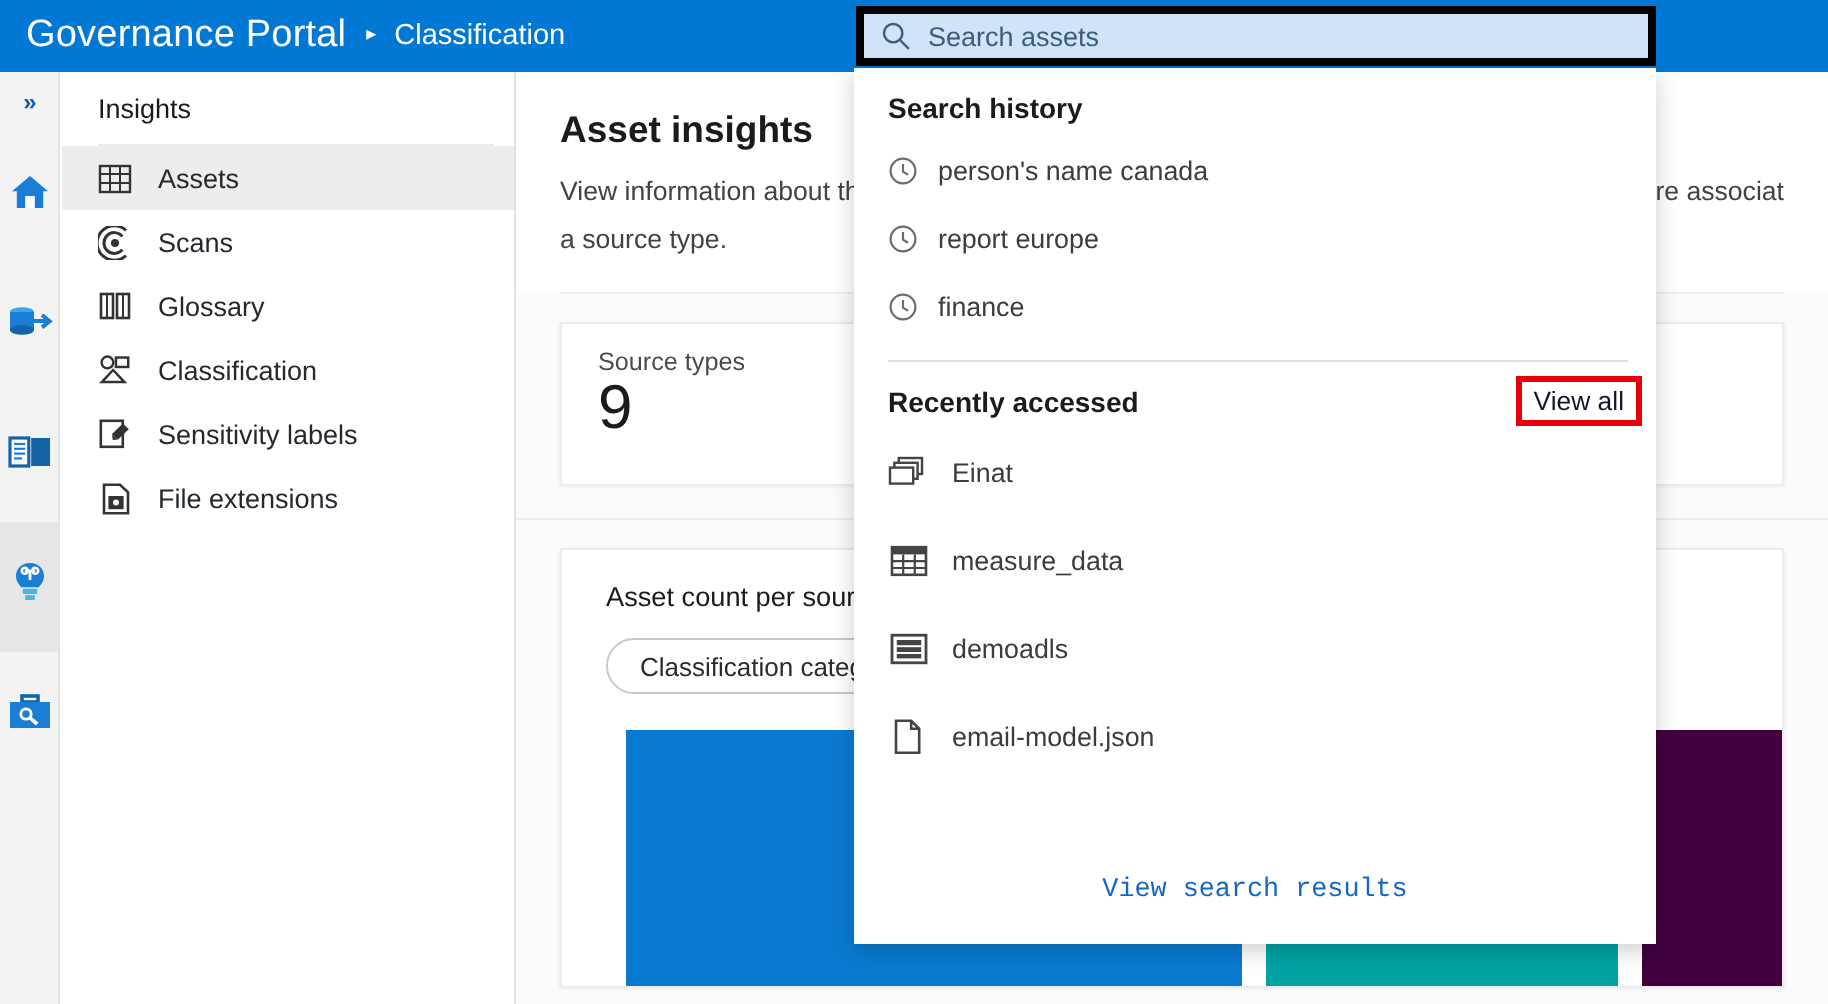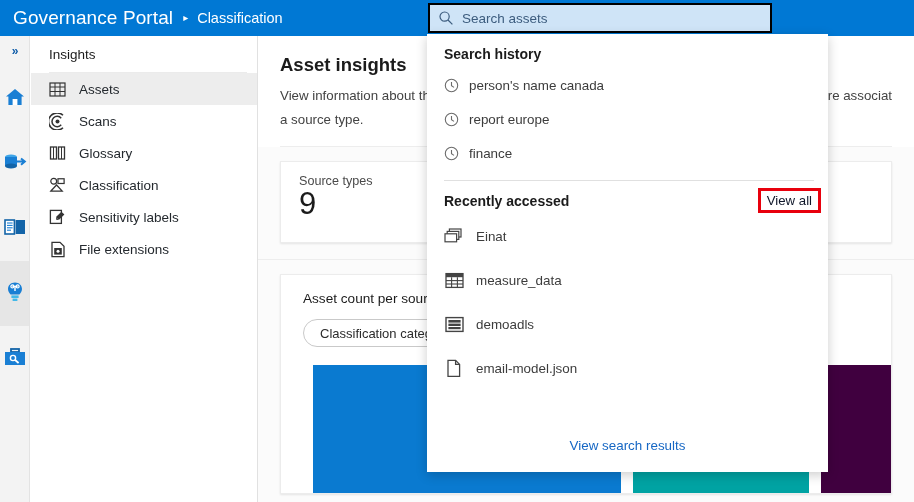--- a/index.html
+++ b/index.html
@@ -22,22 +22,22 @@
     white-space: nowrap;
   }
   .brand-sep {
     color: #ffffff; font-size: 10px; padding: 0 9px 0 10px; line-height: 1;
     position: relative; top: 0px;
   }
   .brand-sub { color: #ffffff; font-size: 14.5px; white-space: nowrap; }
 
   
   .searchbox {
-    position: absolute; left: 428px; top: 3px; width: 344px; height: 30px;
-    background: #cfe4f7; border: 2px solid #000000;
+    position: absolute; left: 428px; top: 3px; width: 400px; height: 30px;
+    background: #cfe4f7; border: 4px solid #000000;
     display: flex; align-items: center; padding-left: 8px;
   }
   .search-icon { width: 16px; height: 16px; flex: 0 0 auto; margin-right: 8px; }
   .search-placeholder { color: #3c5c7e; font-size: 13.5px; }
 
   
   .rail {
     position: absolute; left: 0; top: 36px; width: 30px; height: 466px;
     background: #f3f3f3; border-right: 1px solid #e3e3e3;
   }
@@ -143,21 +143,21 @@
   .rec-item {
     height: 44px; display: flex; align-items: center; padding-left: 17px;
     font-size: 13.4px; color: #3c3c3c;
   }
   .rec-ico {
     width: 20px; height: 20px; margin-right: 12px; flex: 0 0 auto;
     display: flex; align-items: center; justify-content: center;
   }
   .fly-footer {
     position: absolute; left: 0; right: 0; bottom: 0; height: 54px;
-    display: flex; align-items: center; justify-content: center;
+    display: flex; align-items: center; justify-content: center; font-family: Liberation Mono, monospace;
   }
   .fly-footer a { font-size: 13.4px; color: #1667c4; text-decoration: none; }
 </style>
 </head>
 <body>
 
 <div id="app">
 
   <div class="topbar">
     <span class="brand">Governance Portal</span>

